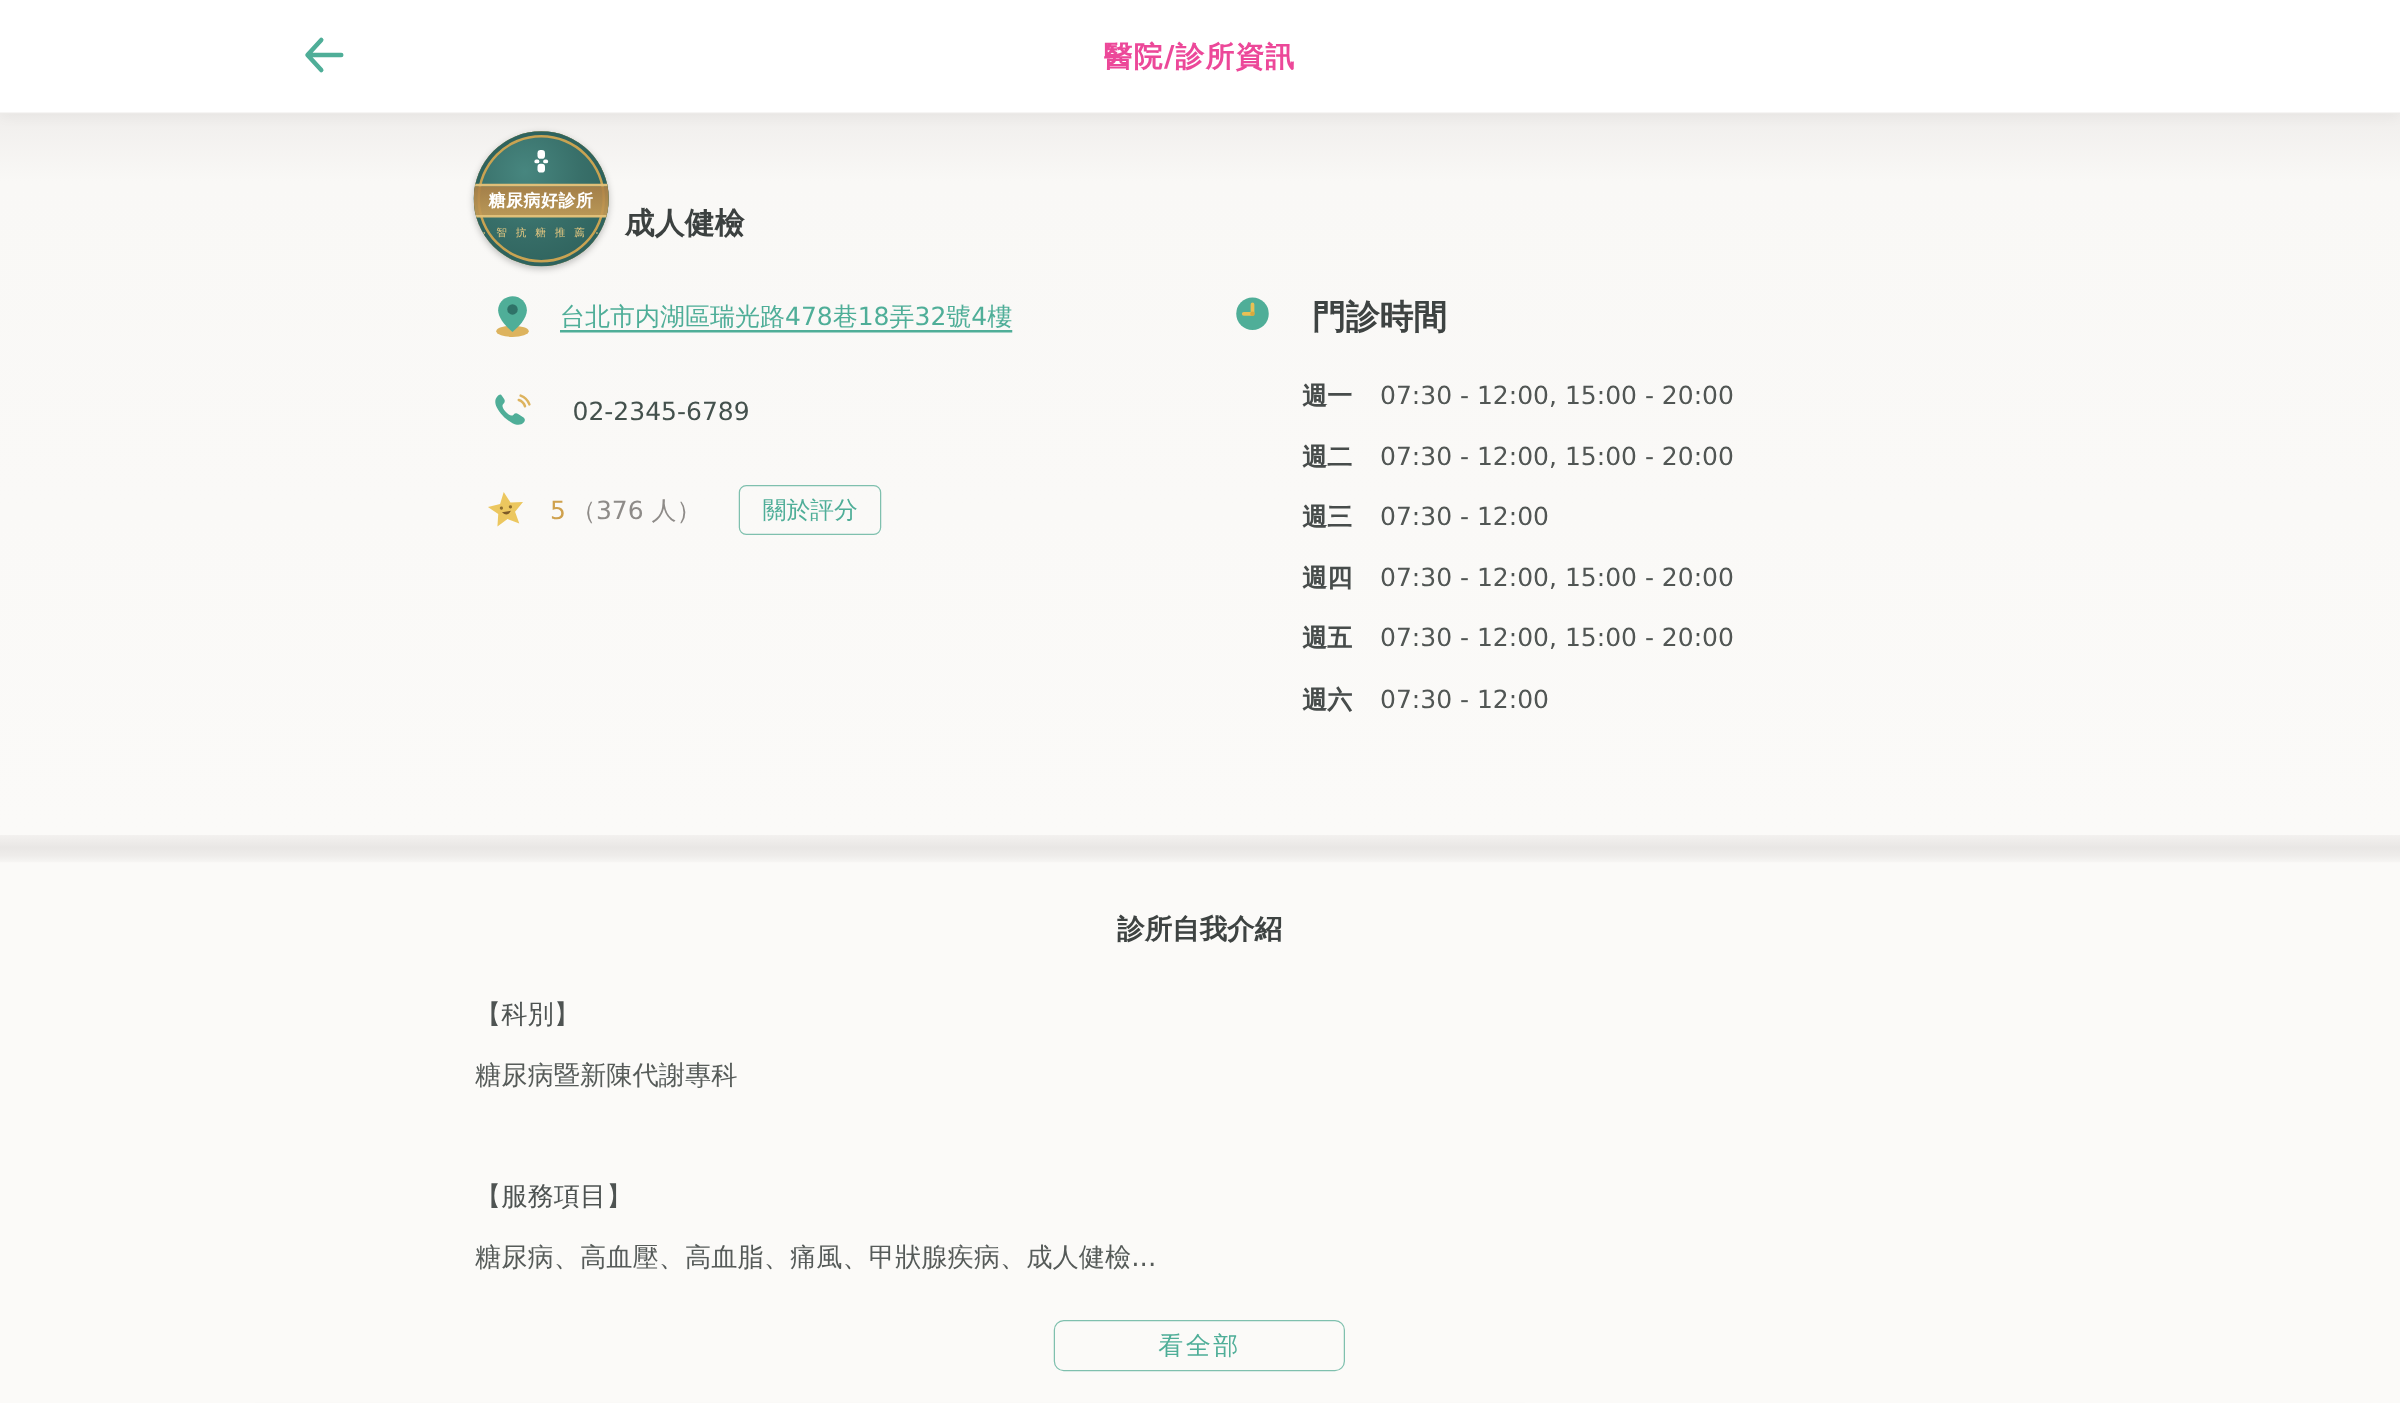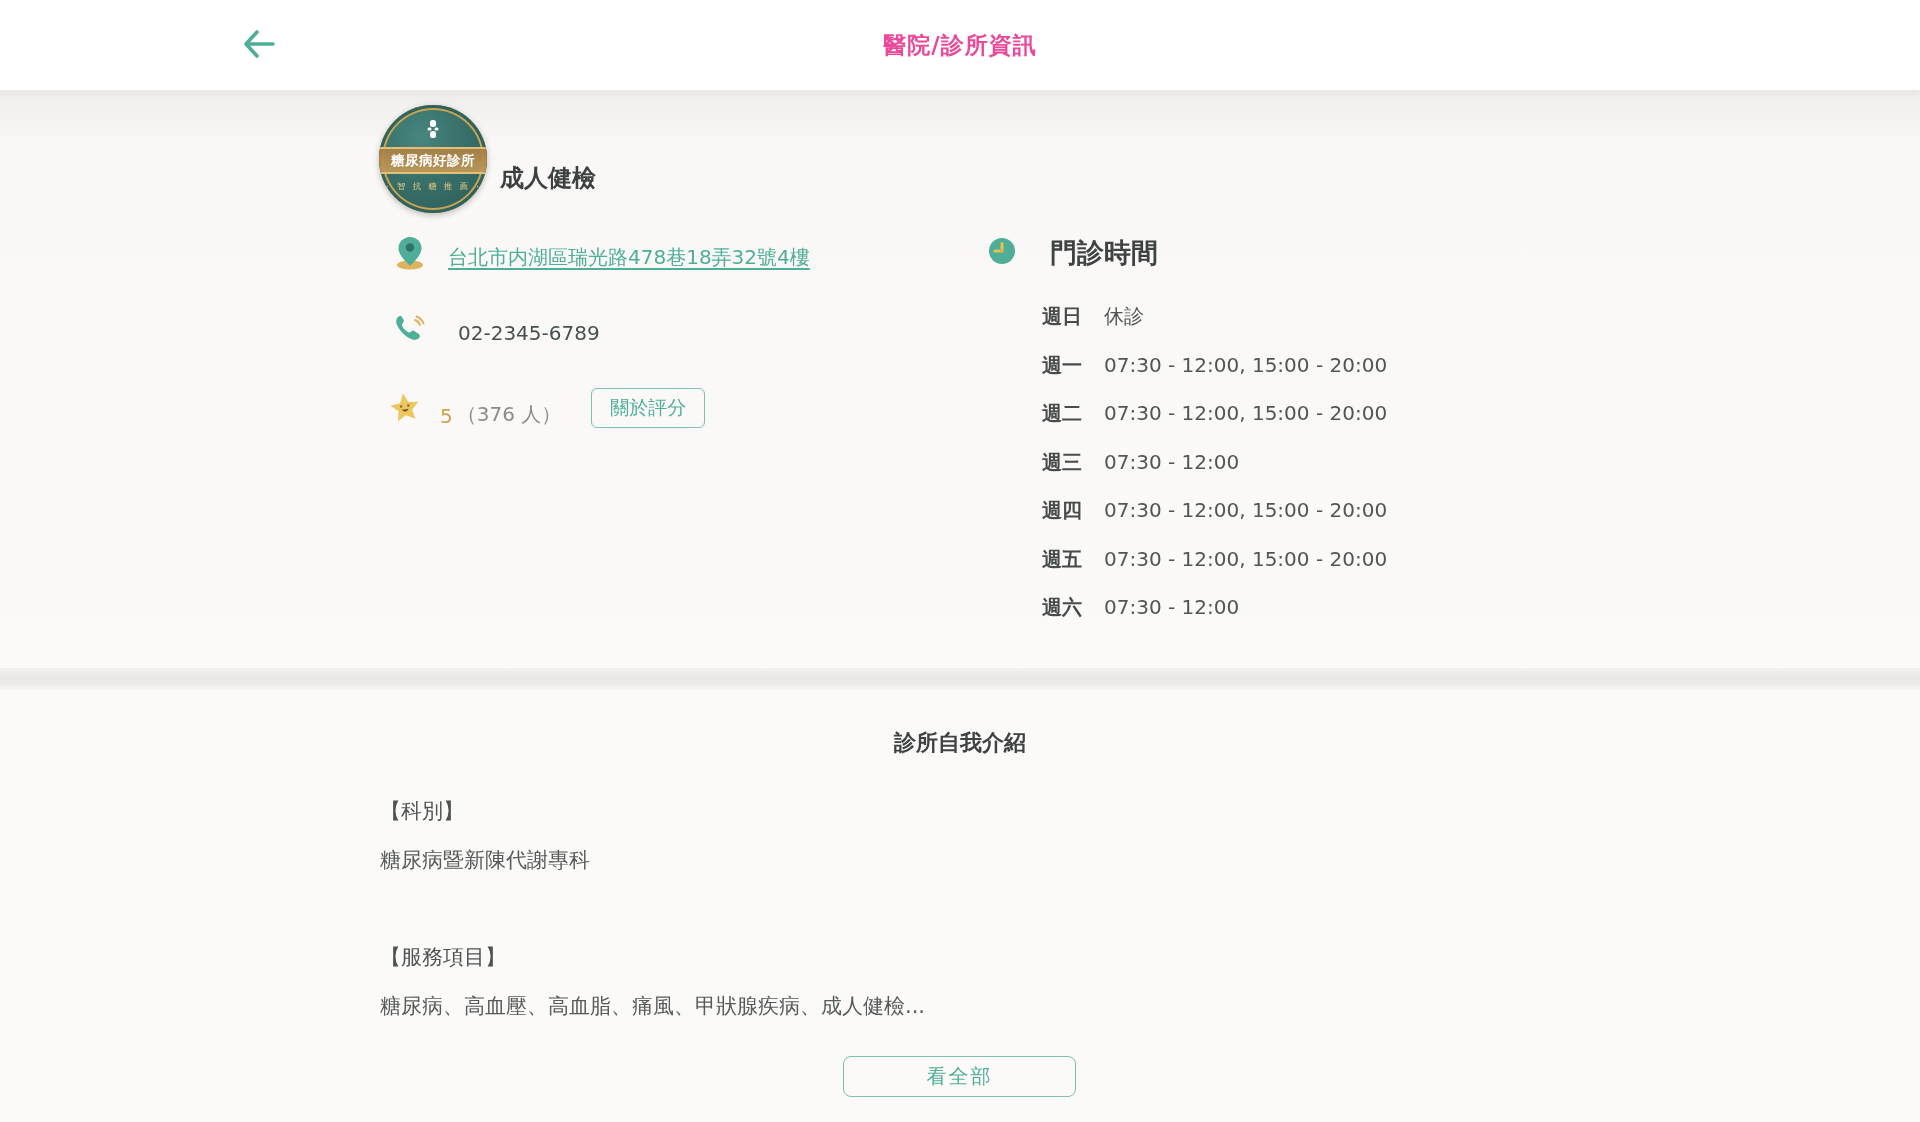--- a/index.html
+++ b/index.html
@@ -53,21 +53,21 @@
   .badge-sub {
     position:absolute; top:76px; left:0; right:0;
     color:#e8c981; font-size:8.5px; letter-spacing:1px; text-align:center; white-space:nowrap;font-family:Liberation Mono, monospace;
   }
 
   .clinic-name {
     position:absolute; left:500px; top:72px;
     font-size:24px; font-weight:bold; color:#3c4140;
   }
 
-  .info-row { position:absolute; display:flex; align-items:flex-end; }
+  .info-row { position:absolute; display:flex; align-items:center; }
   .row-address { left:393px; top:145px; }
   .row-phone   { left:393px; top:223px; }
   .row-rating  { left:388px; top:298px; }
 
   .row-icon { width:34px; display:flex; justify-content:center; }
   .row-text { margin-left:31px; font-size:20px; color:#44514d; }
 
   .address-link {
     color:#4fae98; text-decoration:underline; text-underline-offset:4px;
     cursor:pointer; font-size:20px; margin-left:21px;
@@ -193,24 +193,20 @@
         <circle cx="14" cy="14" r="13" fill="#4fae98"></circle>
         <path d="M14 14 V6.5 M14 14 H7" fill="none" stroke="#e8c055" stroke-width="3" stroke-linecap="round"></path>
         <circle cx="14" cy="14" r="1.8" fill="#d8a93e"></circle>
       </svg>
     </span>
     <span class="hours-title">門診時間</span>
   </div>
 
   <div class="hours-list">
     <div class="hours-row">
-      <span class="hours-day">週日</span>
-      <span class="hours-time">休診</span>
-    </div>
-    <div class="hours-row">
       <span class="hours-day">週一</span>
       <span class="hours-time">07:30 - 12:00, 15:00 - 20:00</span>
     </div>
     <div class="hours-row">
       <span class="hours-day">週二</span>
       <span class="hours-time">07:30 - 12:00, 15:00 - 20:00</span>
     </div>
     <div class="hours-row">
       <span class="hours-day">週三</span>
       <span class="hours-time">07:30 - 12:00</span>

